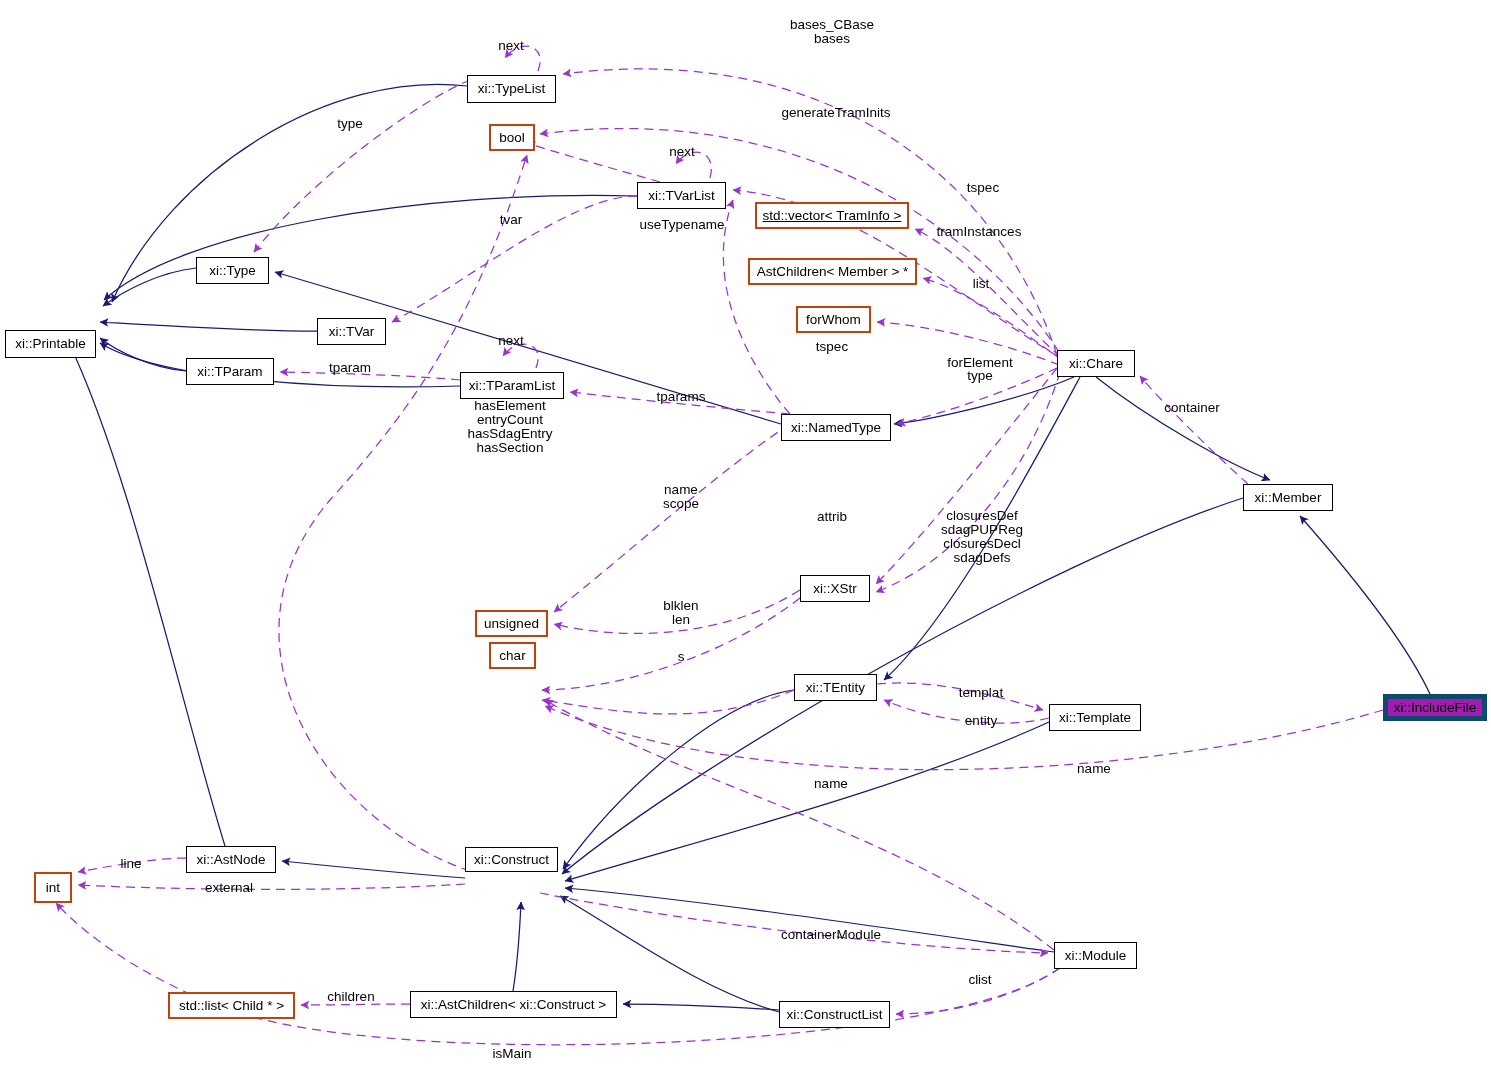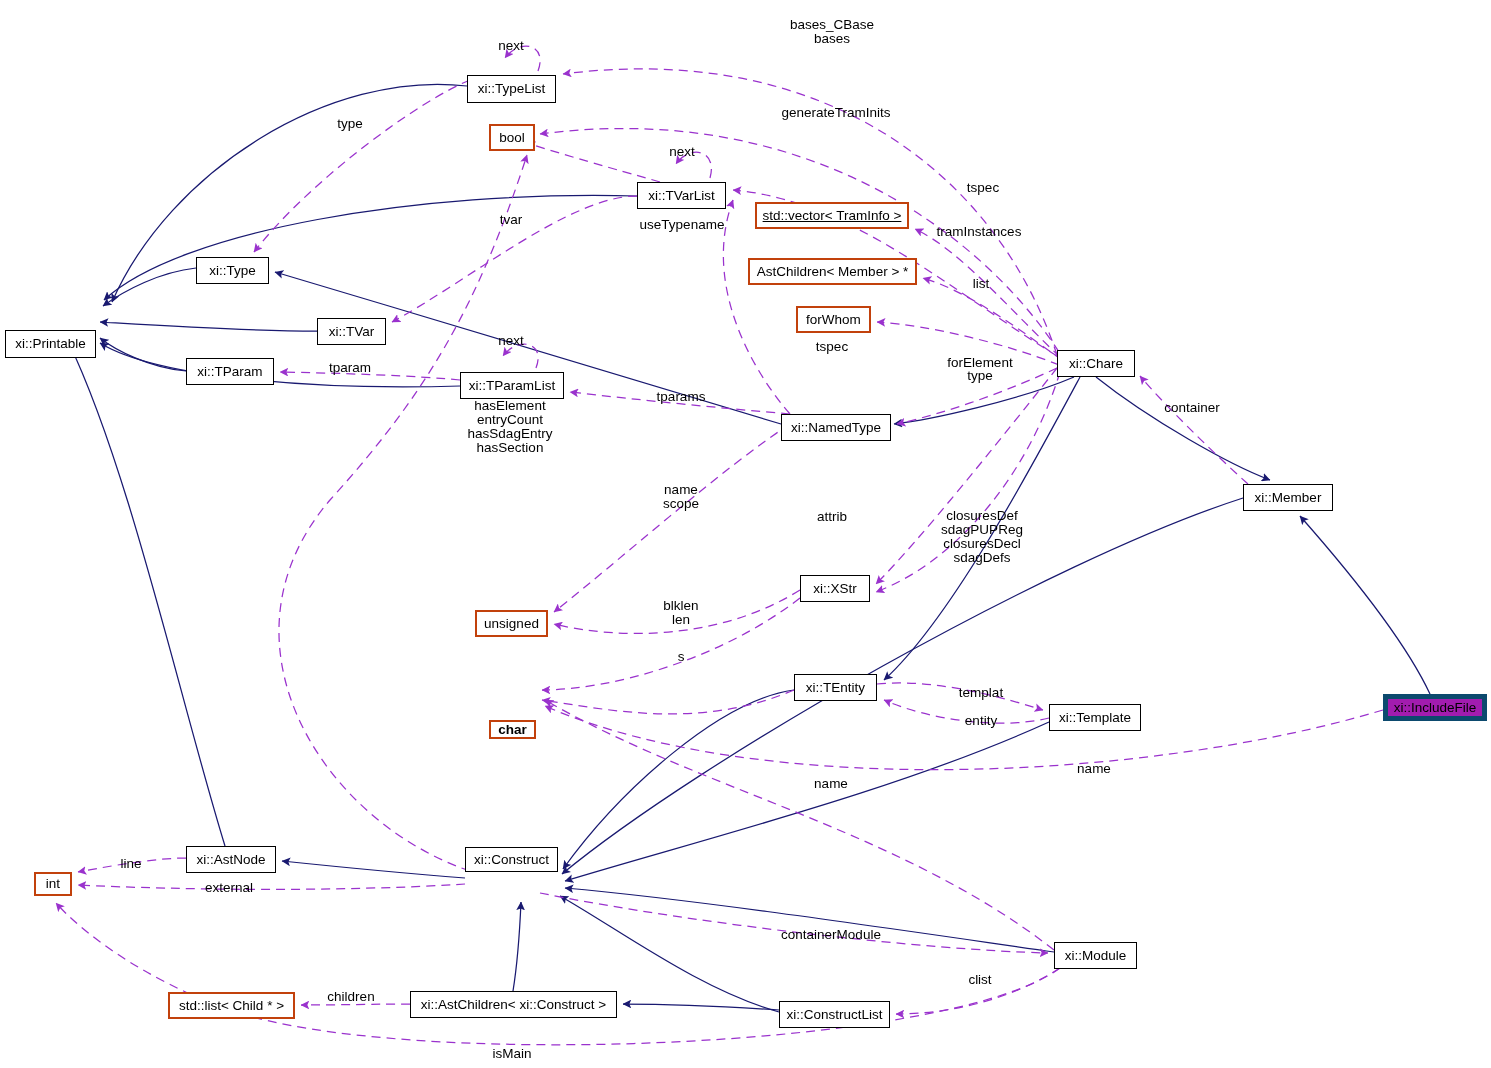--- a/index.html
+++ b/index.html
@@ -176,36 +176,36 @@
       </div>
       <div class="node solid" style="left: 1243px; top: 484px; width: 90px; height: 27px;">
         <span>xi::Member</span>
       </div>
       <div class="node faint" style="left: 475px; top: 610px; width: 73px; height: 27px;">
         <span>unsigned</span>
       </div>
       <div class="node solid" style="left: 800px; top: 575px; width: 70px; height: 27px;">
         <span>xi::XStr</span>
       </div>
-      <div class="node faint" style="left: 489px; top: 720px; width: 47px; height: 19px; font-weight: bold;">
+      <div class="node faint" style="left: 489px; top: 642px; width: 47px; height: 27px;">
         <span>char</span>
       </div>
       <div class="node solid" style="left: 794px; top: 674px; width: 83px; height: 27px;">
         <span>xi::TEntity</span>
       </div>
       <div class="node solid" style="left: 1049px; top: 704px; width: 92px; height: 27px;">
         <span>xi::Template</span>
       </div>
       <div class="node current" style="left: 1383px; top: 694px; width: 104px; height: 27px;">
         <span>xi::IncludeFile</span>
       </div>
       <div class="node solid" style="left: 186px; top: 846px; width: 90px; height: 27px;">
         <span>xi::AstNode</span>
       </div>
-      <div class="node faint" style="left: 34px; top: 872px; width: 38px; height: 24px; text-align: right;">
+      <div class="node faint" style="left: 34px; top: 872px; width: 38px; height: 31px; text-align: right;">
         <span>int</span>
       </div>
       <div class="node solid" style="left: 465px; top: 847px; width: 93px; height: 25px;">
         <span>xi::Construct</span>
       </div>
       <div class="node solid" style="left: 1054px; top: 942px; width: 83px; height: 27px;">
         <span>xi::Module</span>
       </div>
       <div class="node faint" style="left: 168px; top: 992px; width: 127px; height: 27px;">
         <span>std::list&lt; Child * &gt;</span>

